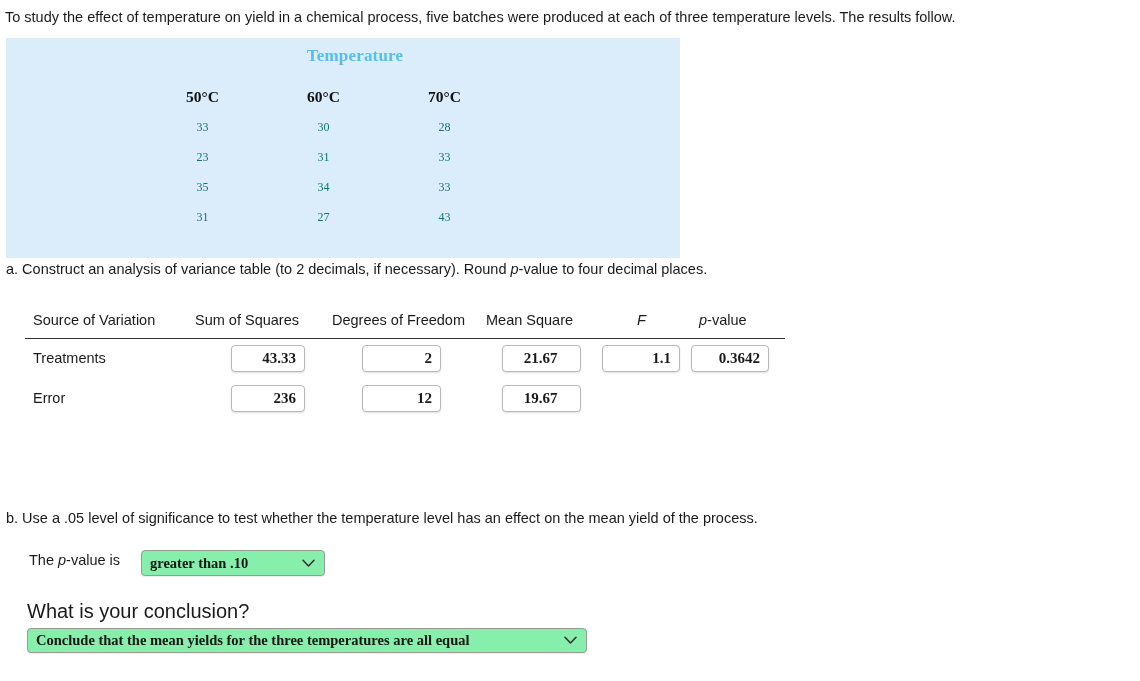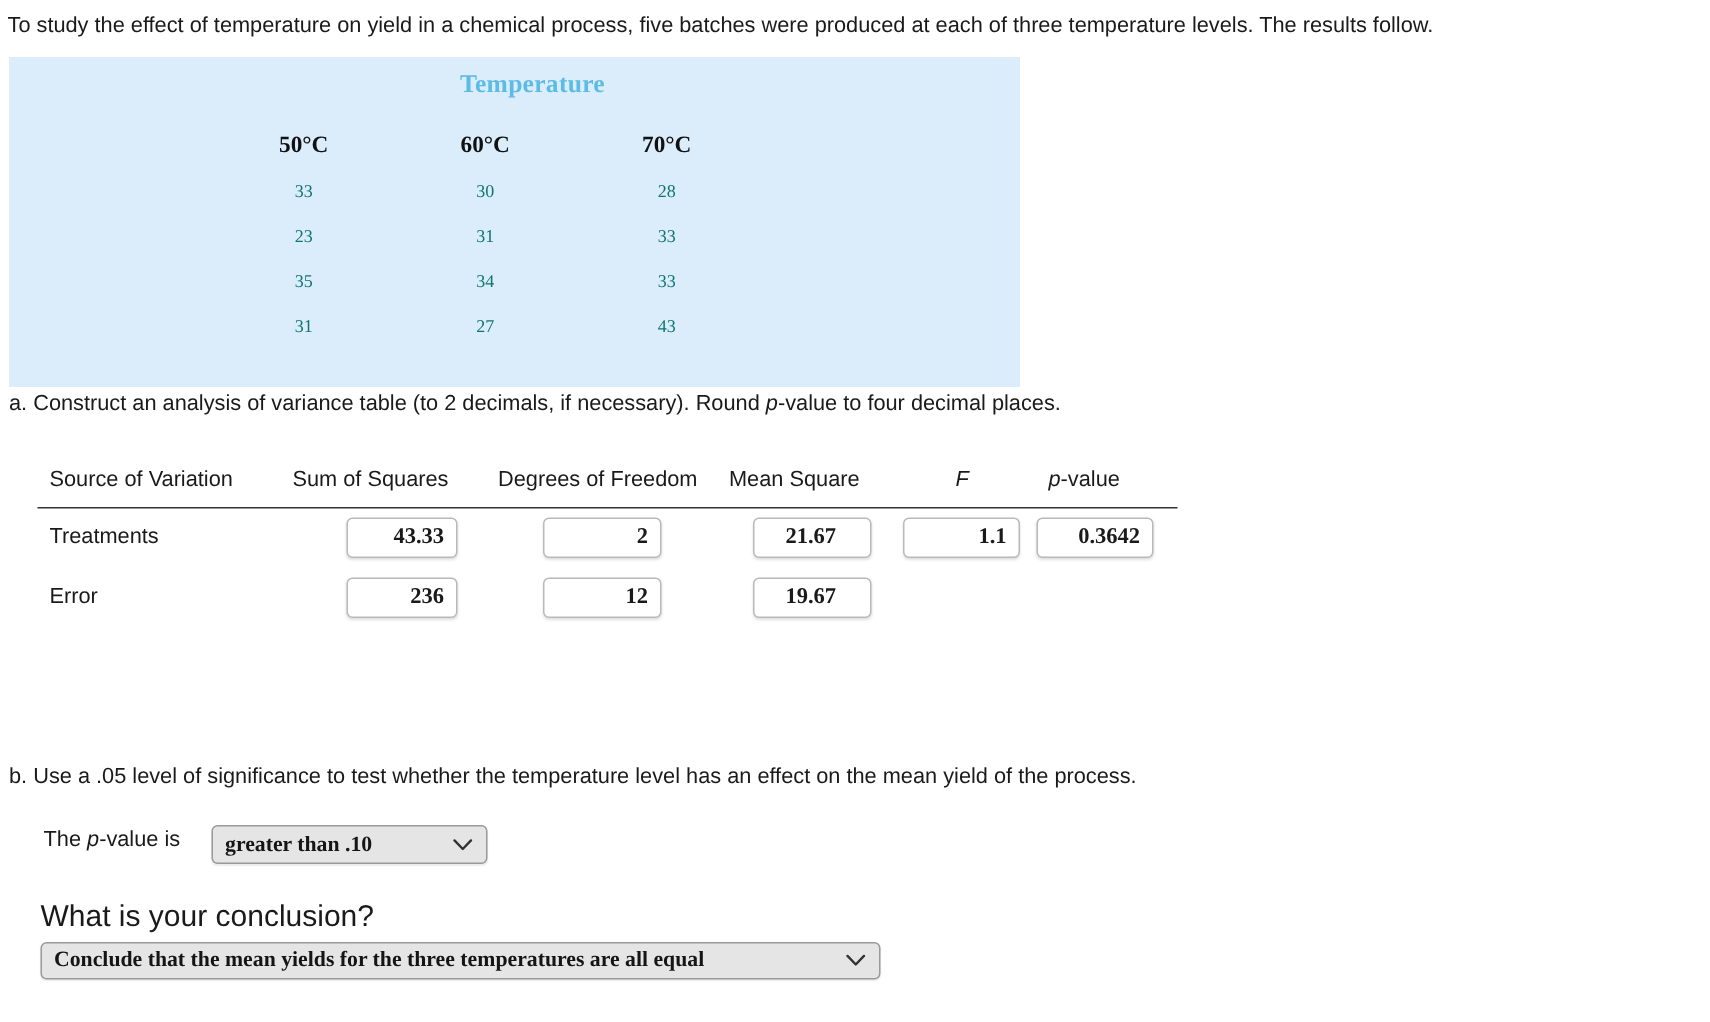--- a/index.html
+++ b/index.html
@@ -174,21 +174,21 @@
     top: 600px;
     font-size: 20px;
     white-space: nowrap;
   }
 
   
   .sel {
     box-sizing: border-box;
     border: 1px solid #9a9a9a;
     border-radius: 4px;
-    background: #e5e5e5;
+    background: #86efac;
     font-family: "Liberation Serif", serif;
     font-weight: bold;
     font-size: 14.5px;
     color: #151515;
     position: relative;
     display: inline-block;
     vertical-align: middle;
     box-shadow: 0 1px 1px rgba(0,0,0,.08);
   }
   .sel .sel-text {

